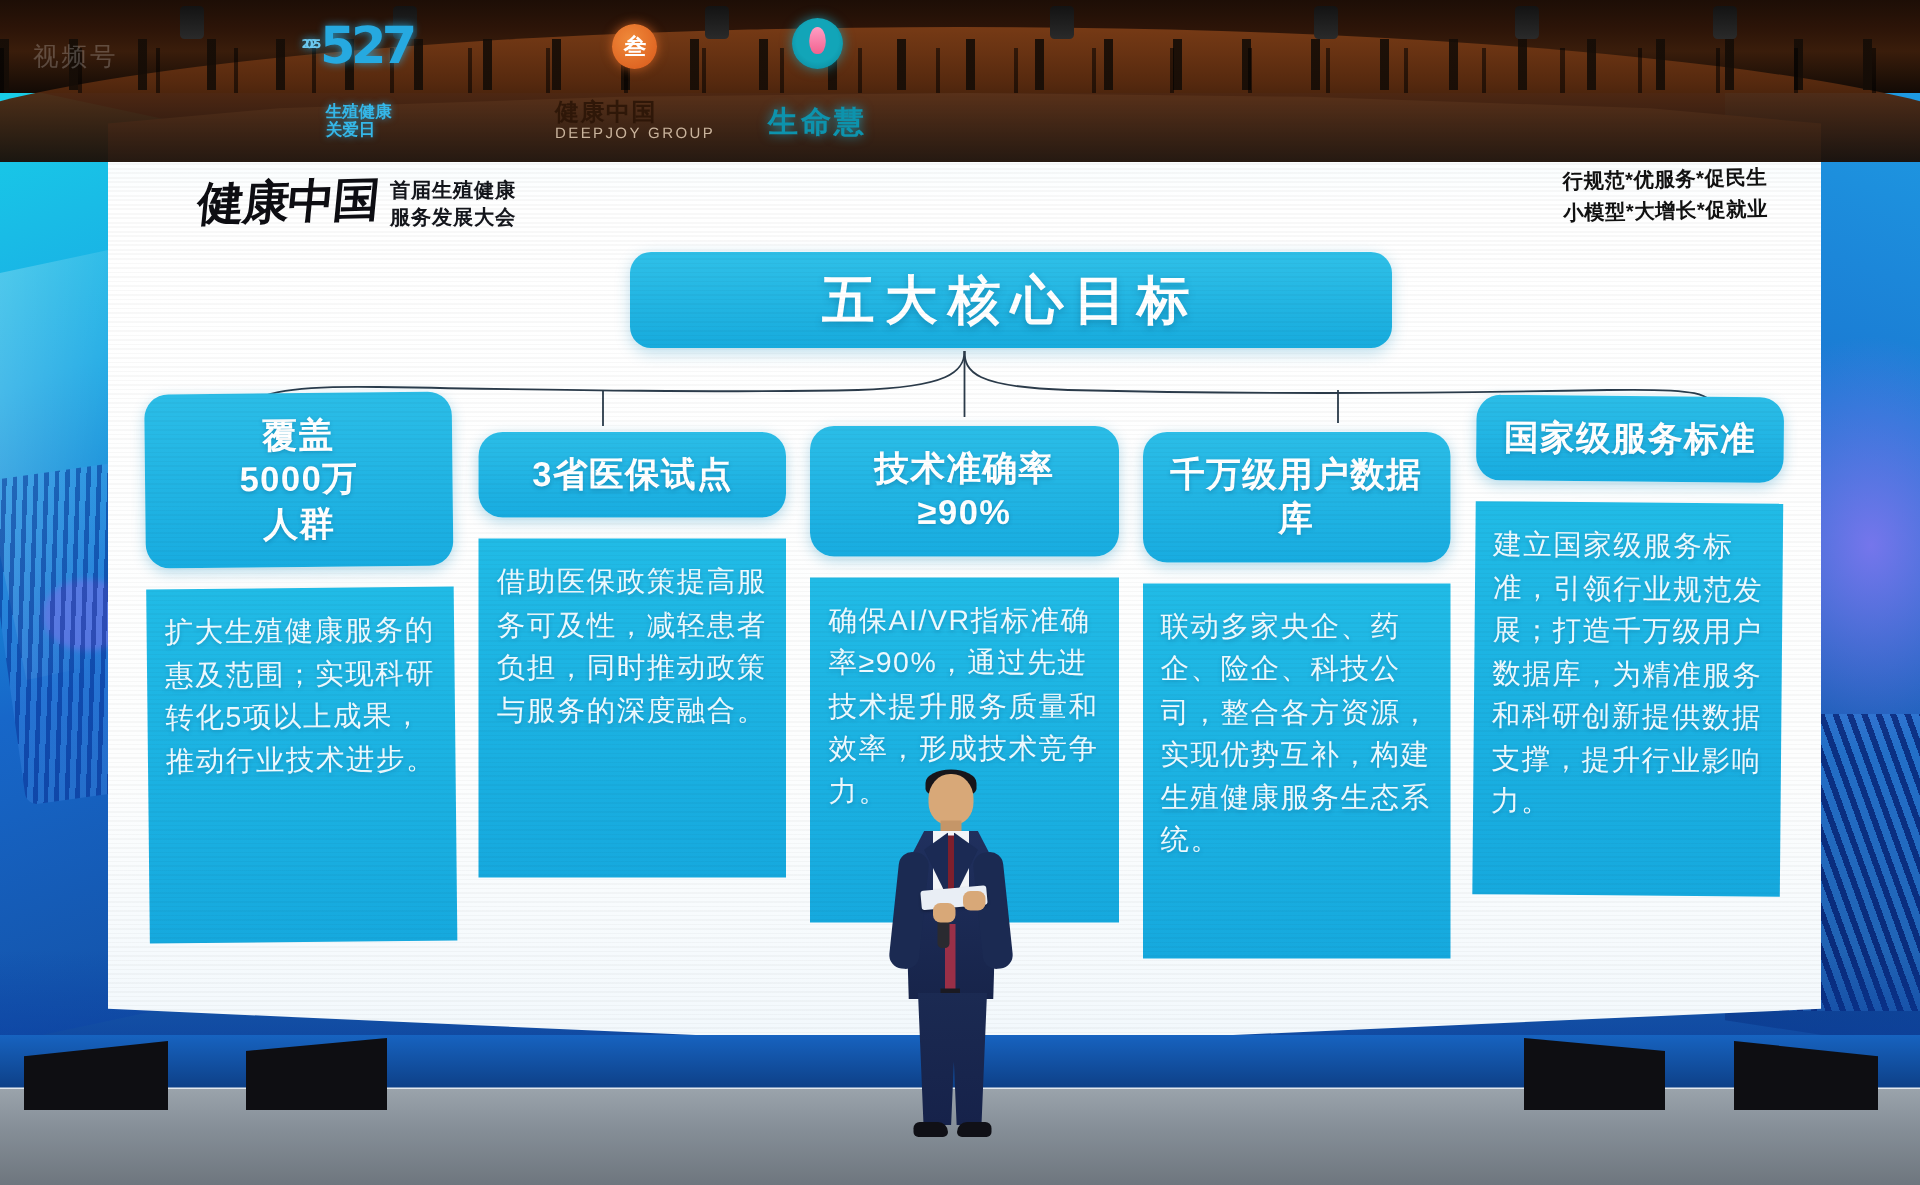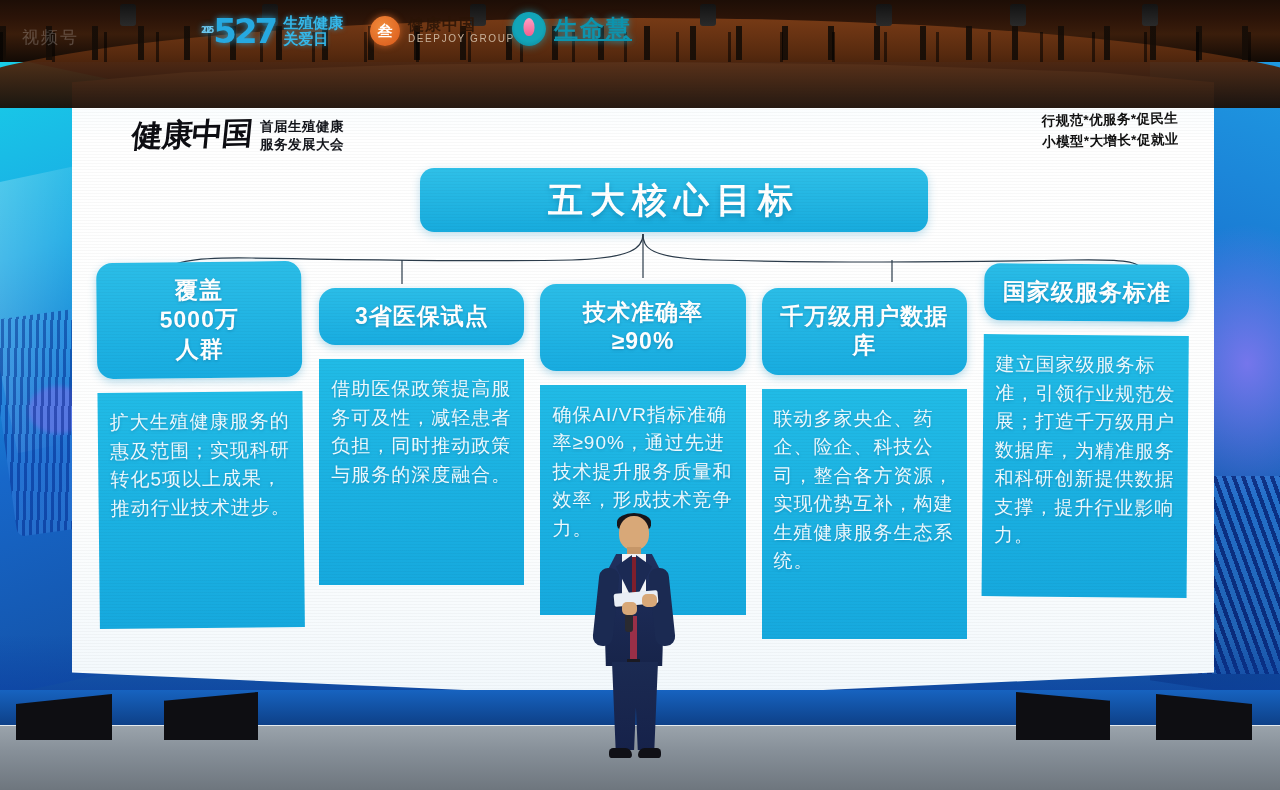--- a/index.html
+++ b/index.html
@@ -32,47 +32,47 @@
     opacity:.95;
   }
   .truss-row{
     position:absolute; left:0; top:26px; width:100%; height:34px;
     background:repeating-linear-gradient(90deg, rgba(20,12,6,.9) 0 6px, rgba(0,0,0,0) 6px 46px);
   }
   .lamp { position:absolute; width:16px; height:22px; border-radius:3px;
     background:linear-gradient(180deg,#131313,#2a2a2a); top:4px; }
   
   .toplogos { position:absolute; left:0; top:0; width:100%; height:66px; z-index:6; }
-  .logo { position:absolute; display:flex; align-items:center; gap:8px; }
+  .logo { position:absolute; display:flex; align-items:center; gap:22px;flex-direction:column; }
   .logo527 { left:203px; top:14px; }
   .l527-mark{
     font-family:"DejaVu Sans", sans-serif;
     font-size:34px; font-weight:700; color:#26a9e0; letter-spacing:-3px;
     text-shadow:0 0 6px rgba(38,169,224,.8); line-height:1;
   }
   .l527-sup{ font-size:8px; color:#6cc8ef; position:relative; top:-10px; left:-2px;}
-  .l527-txt{ font-size:15px; font-weight:700; color:#35b7e8; line-height:1.05;
+  .l527-txt{ font-size:11px; font-weight:700; color:#35b7e8; line-height:1.05;
     text-shadow:0 0 5px rgba(40,170,225,.7);}
   .logodj { left:370px; top:16px; }
   .dj-badge{ width:30px; height:30px; border-radius:50%;
     background:radial-gradient(circle at 40% 35%, #f08a3a, #d9581a);
     display:flex; align-items:center; justify-content:center;
     color:#fff; font-size:15px; font-weight:700; box-shadow:0 0 7px rgba(230,110,40,.7);}
   .dj-txt{ line-height:1.05; }
   .dj-cn{ font-size:16px; font-weight:700; color:#2a1406; opacity:.85; letter-spacing:1px;}
   .dj-en{ font-size:10px; color:#c9b39c; letter-spacing:1.6px;}
   .logosm { left:512px; top:12px; }
   .sm-badge{ width:34px; height:34px; border-radius:50%;
     background:radial-gradient(circle at 50% 45%, #12a5b8 0 55%, #0c7f93 100%);
     position:relative; box-shadow:0 0 8px rgba(20,170,200,.65);}
   .sm-badge::before{ content:""; position:absolute; left:50%; top:6px; transform:translateX(-50%);
     width:11px; height:18px; border-radius:50% 50% 45% 45%;
     background:linear-gradient(180deg,#ff9ec4,#f2628f); }
-  .sm-txt{ font-size:24px; font-weight:700; color:#0d93ad; letter-spacing:2px;
-    text-shadow:0 0 7px rgba(20,170,210,.75);text-decoration:underline; }
+  .sm-txt{ font-size:20px; font-weight:700; color:#0d93ad; letter-spacing:2px;
+    text-shadow:0 0 7px rgba(20,170,210,.75); }
   .wm { position:absolute; left:22px; top:26px; font-size:17px; color:rgba(255,255,255,.22);
     letter-spacing:2px; z-index:7;}
   
   .ledleft{
     position:absolute; left:0; top:56px; width:120px; height:640px;
     background:linear-gradient(160deg,#18cfe8 0%,#1aa9e4 30%,#1767c9 62%,#1350a4 100%);
     clip-path:polygon(0 0,100% 4%,100% 96%,0 100%);
   }
   .ledleft::before{
     content:""; position:absolute; left:-10%; top:18%; width:130%; height:42%;

